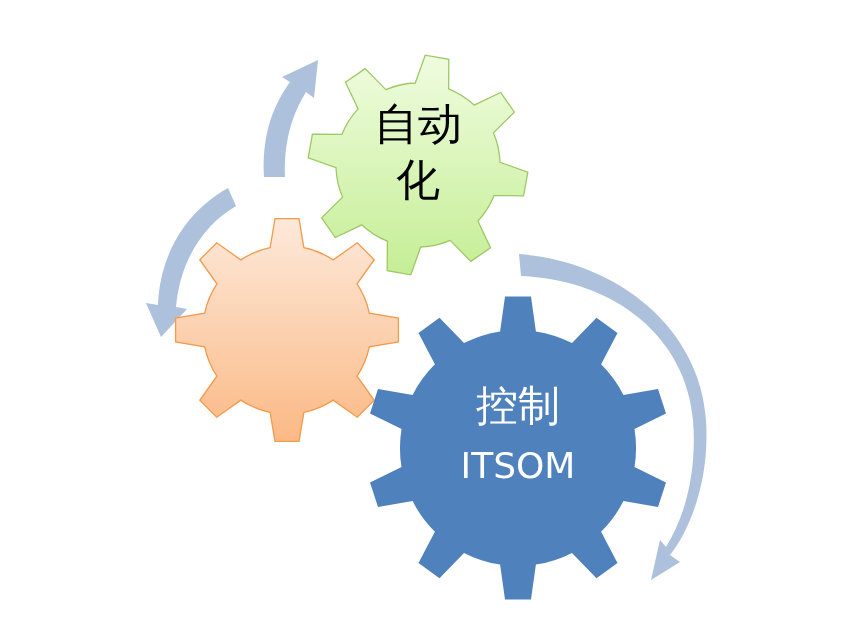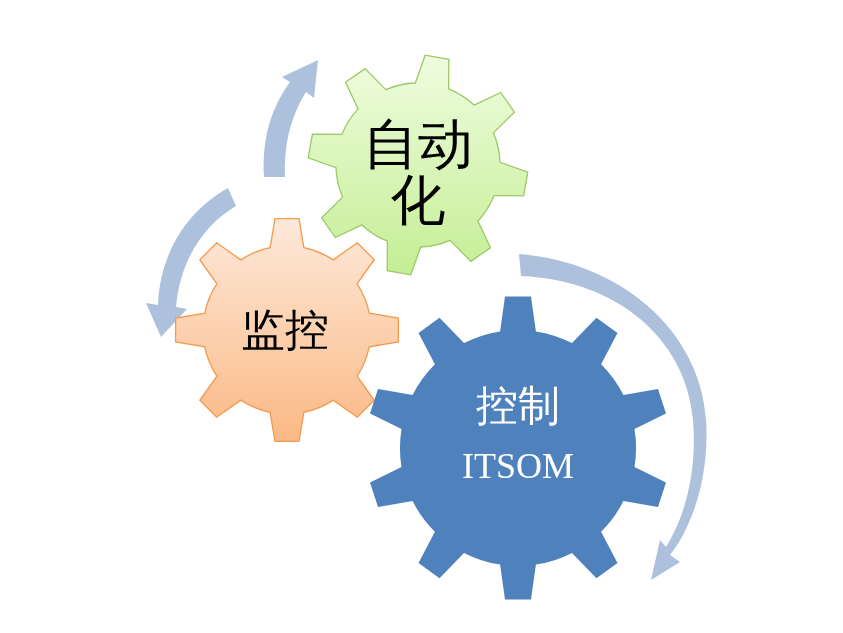--- a/index.html
+++ b/index.html
@@ -41,26 +41,23 @@
 
     <g>
       <path id="pGreen" fill="url(#gGreen)" stroke="#9dc866" stroke-width="1.3" d="M415.3,83.0 L425.2,55.2 L448.8,59.4 L448.6,88.9 A82,82 0 0 1 474.1,105.1 L474.1,105.1 L500.7,92.5 L514.4,112.1 L493.4,132.8 A82,82 0 0 1 500.0,162.3 L500.0,162.3 L527.8,172.2 L523.6,195.8 L494.1,195.6 A82,82 0 0 1 477.9,221.1 L477.9,221.1 L490.5,247.7 L470.9,261.4 L450.2,240.4 A82,82 0 0 1 420.7,247.0 L420.7,247.0 L410.8,274.8 L387.2,270.6 L387.4,241.1 A82,82 0 0 1 361.9,224.9 L361.9,224.9 L335.3,237.5 L321.6,217.9 L342.6,197.2 A82,82 0 0 1 336.0,167.7 L336.0,167.7 L308.2,157.8 L312.4,134.2 L341.9,134.4 A82,82 0 0 1 358.1,108.9 L358.1,108.9 L345.5,82.3 L365.1,68.6 L385.8,89.6 A82,82 0 0 1 415.3,83.0 Z"></path>
     </g>
 
     <g>
       <path id="pBlue" fill="#4f81bd" d="M500.1,331.4 L505.0,296.6 L531.0,296.6 L535.9,331.4 A118,118 0 0 1 572.0,343.1 L572.0,343.1 L596.5,317.8 L617.5,333.1 L601.1,364.2 A118,118 0 0 1 623.4,394.9 L623.4,394.9 L658.0,388.9 L666.0,413.5 L634.5,429.0 A118,118 0 0 1 634.5,467.0 L634.5,467.0 L666.0,482.5 L658.0,507.1 L623.4,501.1 A118,118 0 0 1 601.1,531.8 L601.1,531.8 L617.5,562.9 L596.5,578.2 L572.0,552.9 A118,118 0 0 1 535.9,564.6 L535.9,564.6 L531.0,599.4 L505.0,599.4 L500.1,564.6 A118,118 0 0 1 464.0,552.9 L464.0,552.9 L439.5,578.2 L418.5,562.9 L434.9,531.8 A118,118 0 0 1 412.6,501.1 L412.6,501.1 L378.0,507.1 L370.0,482.5 L401.5,467.0 A118,118 0 0 1 401.5,429.0 L401.5,429.0 L370.0,413.5 L378.0,388.9 L412.6,394.9 A118,118 0 0 1 434.9,364.2 L434.9,364.2 L418.5,333.1 L439.5,317.8 L464.0,343.1 A118,118 0 0 1 500.1,331.4 Z"></path>
     </g>
   </svg>
 
-  <div class="lbl cjk" style="left:358px;top:116px;width:120px;font-size:55px;line-height:56px;color:#000;">
+  <div class="lbl cjk" style="left:358px;top:96px;width:120px;font-size:44px;line-height:56px;color:#000;">
     <div>自动</div>
     <div>化</div>
   </div>
 
-  <div class="lbl cjk" style="left:225px;top:302px;width:120px;font-size:44px;line-height:56px;color:#000;">
-    <div>监控</div>
-  </div>
 
   <div class="lbl" style="left:438px;top:376px;width:160px;color:#fff;text-align:center;">
     <div class="cjk" style="font-size:42px;line-height:60px;">控制</div>
-    <div class="lat" style="font-size:36px;line-height:60px;font-family:Liberation Serif, serif;">ITSOM</div>
+    <div class="lat" style="font-size:36px;line-height:60px;">ITSOM</div>
   </div>
 </div>
 
 </body></html>

